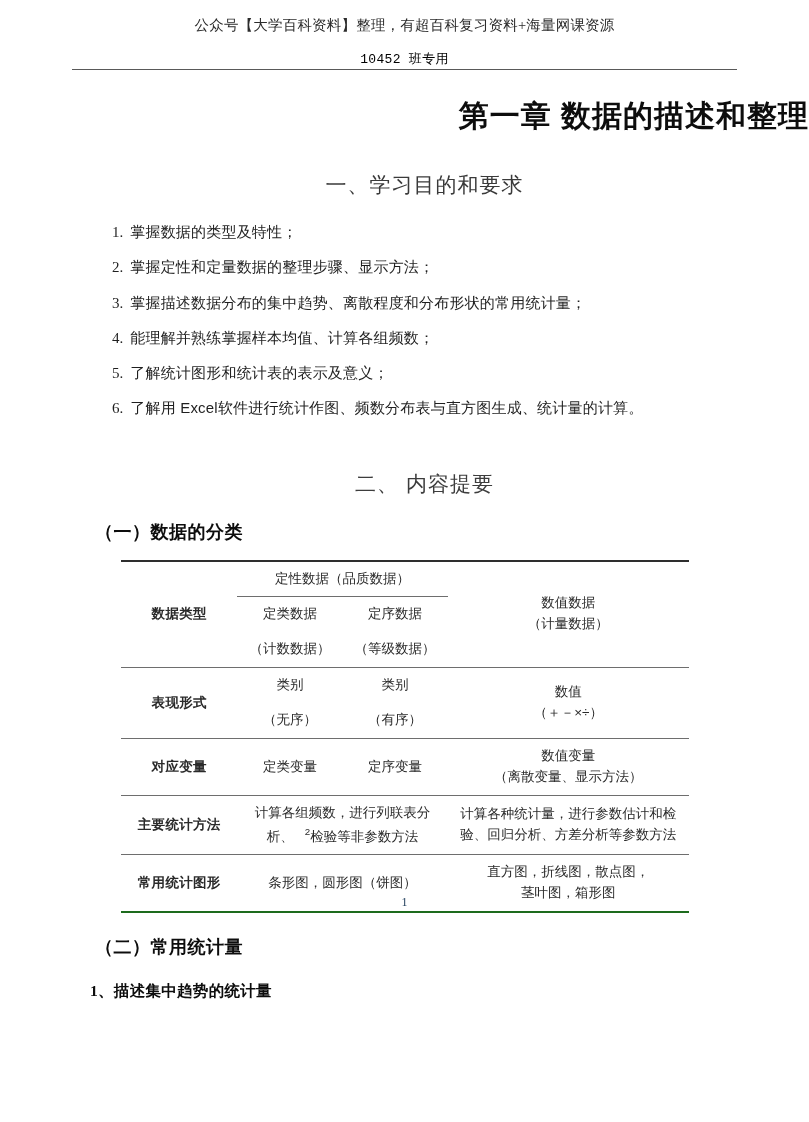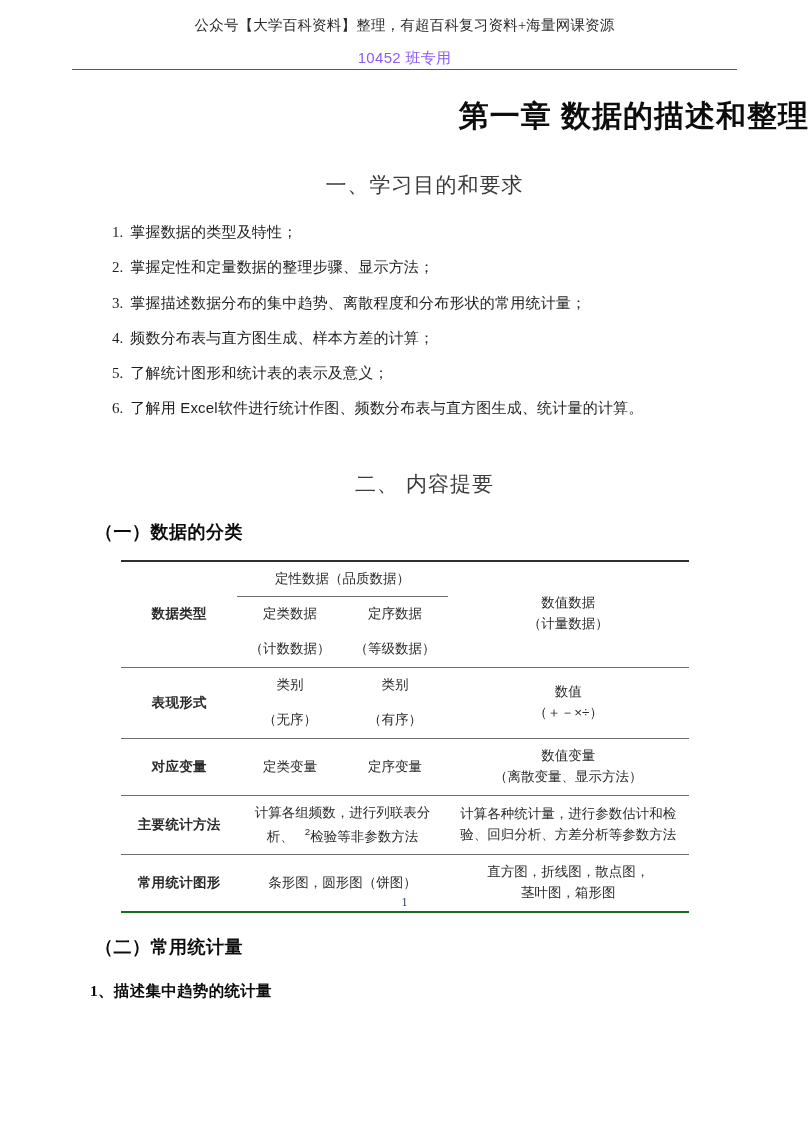--- a/index.html
+++ b/index.html
@@ -34,23 +34,23 @@
   }
 
   
   .running-header {
     margin: 14px 72px 0 72px;
     border-bottom: 1.6px solid #595959;
     text-align: center;
     padding-bottom: 1px;
   }
   .running-header span {
-    font-family: Liberation Sans, sans-serif;
-    font-size: 15px;
-    color: #8b5cf6;
+    font-family: Liberation Mono, monospace;
+    font-size: 13px;
+    color: #000000;
     letter-spacing: 0.3px;
   }
 
   
   .chapter-title {
     text-align: right;
     font-size: 30px;
     font-weight: bold;
     color: #0d0d0d;
     margin-top: 26px;
@@ -209,21 +209,21 @@
     <li>
       <span class="obj-num">2.</span>
       <span class="obj-text">掌握定性和定量数据的整理步骤、显示方法；</span>
     </li>
     <li>
       <span class="obj-num">3.</span>
       <span class="obj-text">掌握描述数据分布的集中趋势、离散程度和分布形状的常用统计量；</span>
     </li>
     <li>
       <span class="obj-num">4.</span>
-      <span class="obj-text">频数分布表与直方图生成、样本方差的计算；</span>
+      <span class="obj-text">能理解并熟练掌握样本均值、计算各组频数；</span>
     </li>
     <li>
       <span class="obj-num">5.</span>
       <span class="obj-text">了解统计图形和统计表的表示及意义；</span>
     </li>
     <li>
       <span class="obj-num">6.</span>
       <span class="obj-text">了解用 Excel软件进行统计作图、频数分布表与直方图生成、统计量的计算。</span>
     </li>
   </ul>

